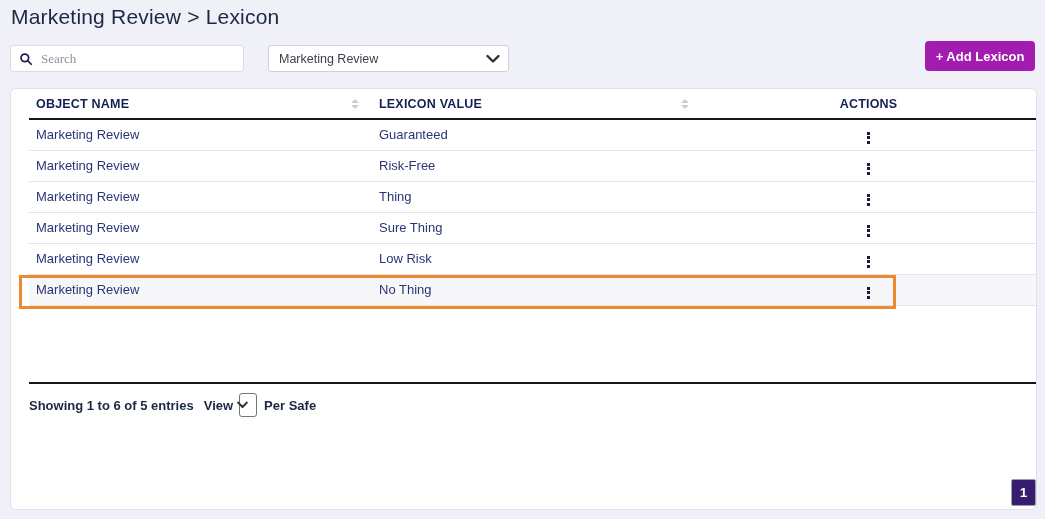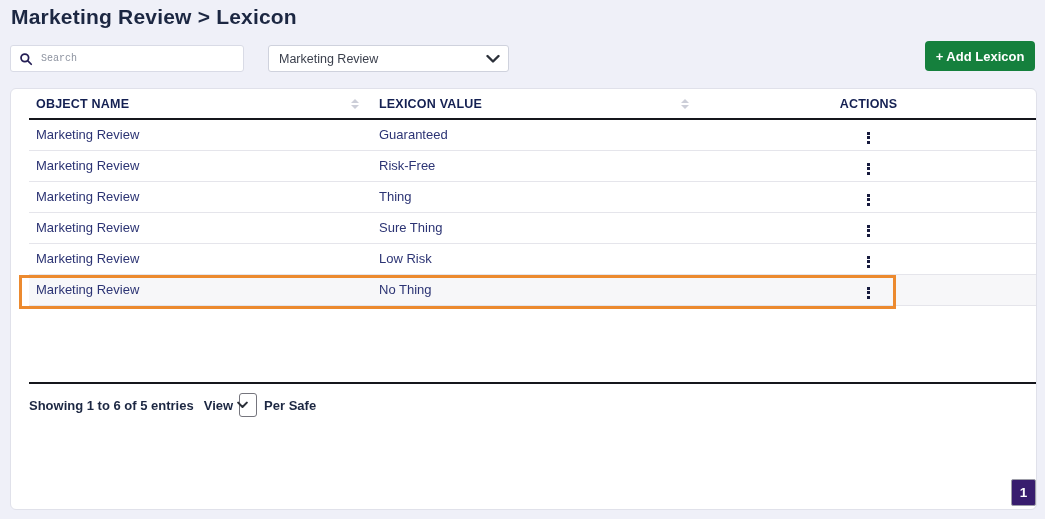--- a/index.html
+++ b/index.html
@@ -7,35 +7,35 @@
   body {
     font-family:"Liberation Sans", sans-serif;
     background:#eff0f8;
     position:relative;
     color:#1d2742;
   }
 
   
   .page-title {
     position:absolute; left:11px; top:5px;
-    font-size:21px; font-weight:700; color:#1c2742;
+    font-size:21px; font-weight:400; color:#1c2742;
     letter-spacing:.2px;
   }
 
   
   .search-box {
     position:absolute; left:10px; top:45px; width:234px; height:27px;
     background:#fff; border:1px solid #d9dbe6; border-radius:3px;
     display:flex; align-items:center; padding:0 8px;
   }
   .search-box svg { flex:0 0 auto; }
   .search-box input {
     border:none; outline:none; background:transparent;
-    font-family:Liberation Mono, monospace;
-    font-size:10px; color:#333a46; margin-left:8px; width:100%;
+    font-family:Liberation Serif, serif;
+    font-size:13px; color:#333a46; margin-left:8px; width:100%;
   }
   .search-box input::placeholder { color:#8d93a0; }
 
   .select-wrap {
     position:absolute; background:#fff; border:1px solid #cfd2dd; border-radius:3px;
   }
   .select-wrap select {
     -webkit-appearance:none; appearance:none;
     border:none; outline:none; background:transparent;
     width:100%; height:100%;
@@ -44,21 +44,21 @@
   }
   .select-wrap .chev {
     position:absolute; right:8px; top:50%; transform:translateY(-50%);
     pointer-events:none; line-height:0;
   }
   .filter-wrap { left:268px; top:45px; width:241px; height:27px; }
   .filter-wrap select { font-size:12.5px; padding:0 26px 0 10px; }
 
   .add-btn {
     position:absolute; left:925px; top:41px; width:110px; height:30px;
-    background:#15803d; color:#fff; border:none; border-radius:4px;
+    background:#a21caf; color:#fff; border:none; border-radius:4px;
     font-family:"Liberation Sans", sans-serif;
     font-size:13px; font-weight:700; cursor:pointer;
   }
 
   
   .card {
     position:absolute; left:10px; top:88px; width:1027px; height:422px;
     background:#fff; border:1px solid #e0e1ea; border-radius:6px;
   }
   .table-wrap {

